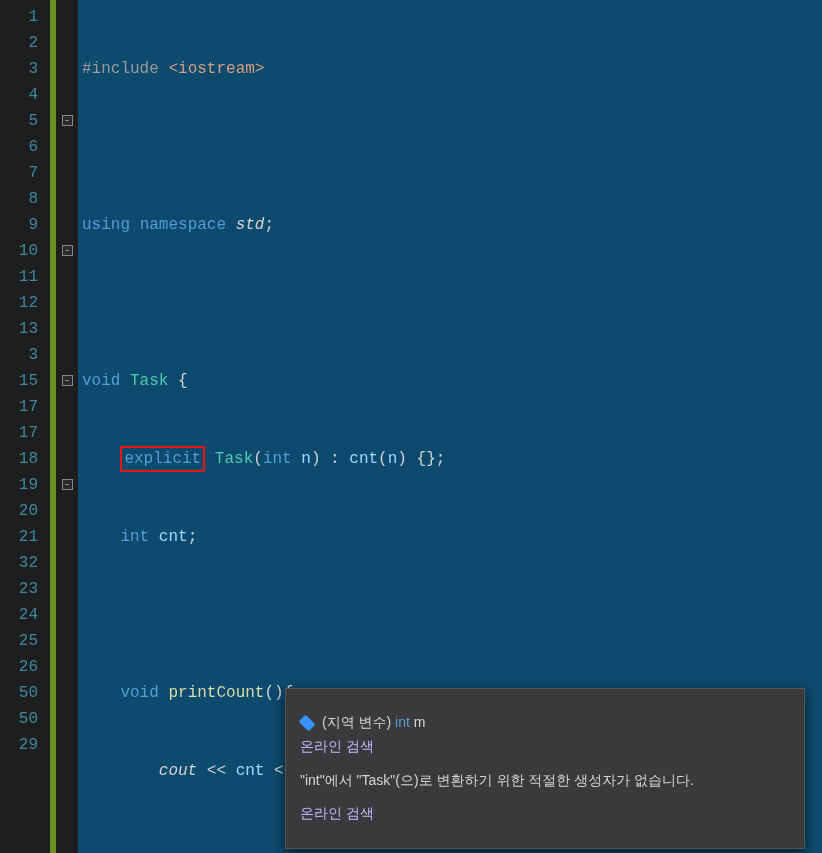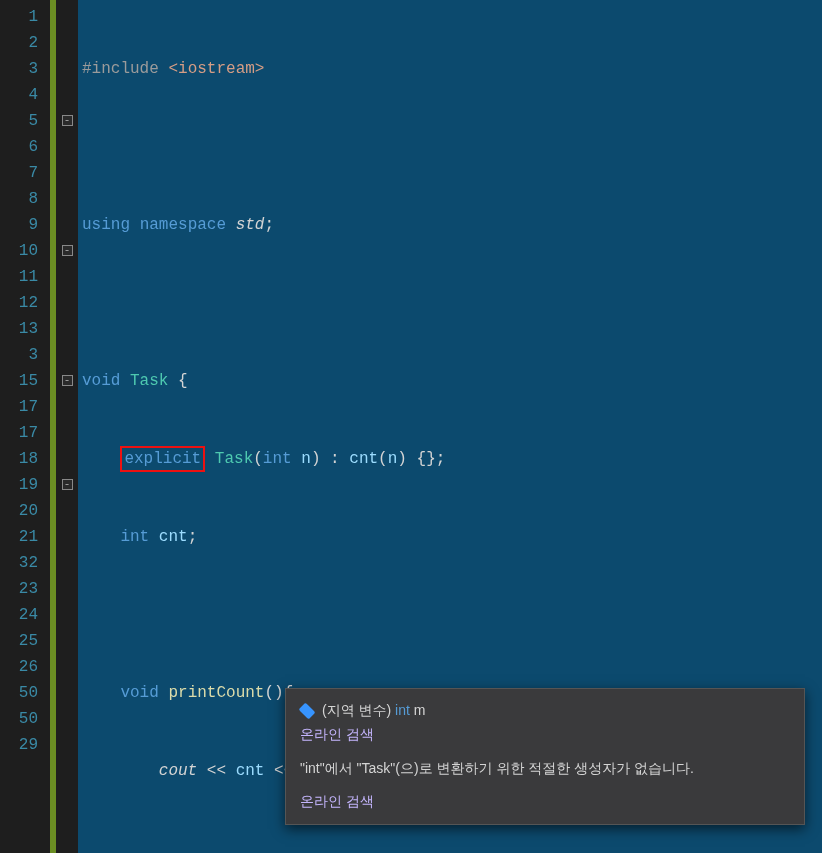--- a/index.html
+++ b/index.html
@@ -76,21 +76,21 @@
     display: inline-block;
     line-height: 22px;
   }
   .tooltip {
     position: absolute;
     left: 285px;
     top: 688px;
     width: 520px;
     background: #3a3a3c;
     border: 1px solid #555;
-    padding: 10px 14px;
+    padding: 22px 14px;
     font-size: 14px;
     line-height: 1.7;
     box-shadow: 0 4px 12px rgba(0,0,0,0.6);
     font-family: "Malgun Gothic", Consolas, sans-serif;
   }
   .tooltip .row1 { color: #d4d4d4; display:flex; align-items:center; gap:8px;}
   .tooltip .cube {
     width: 14px; height: 14px;
     background: #3794ff;
     display: inline-block;

